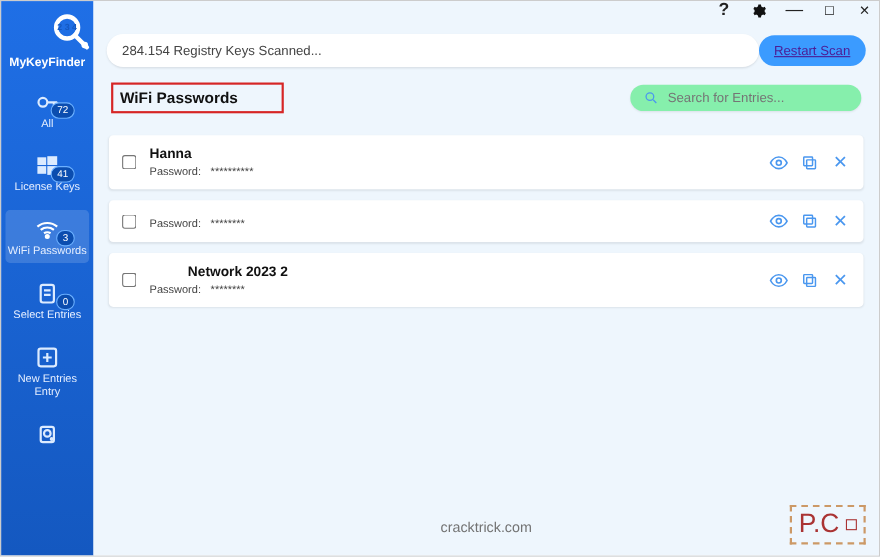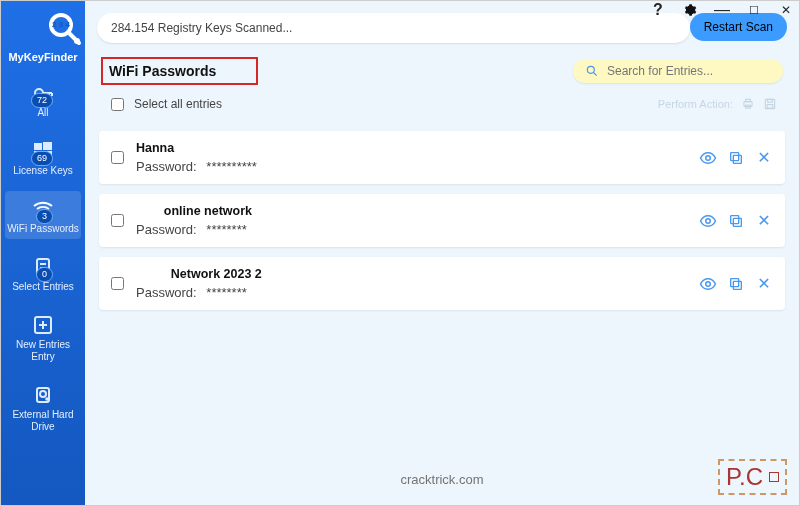--- a/index.html
+++ b/index.html
@@ -8,46 +8,46 @@
 
   
   .sidebar { width: 84px; height: 100%; background: linear-gradient(#1f6fe6, #1458c0); color: #fff; display: flex; flex-direction: column; align-items: center; padding-top: 4px; }
   .logo-box { width: 100%; text-align: center; padding: 4px 0 8px; }
   .logo-icon { width: 100%; display: flex; justify-content: flex-end; }
   .app-name { font-size: 11px; font-weight: 600; margin-top: 2px; color: #fff; }
   .nav-item { width: 76px; margin: 4px auto 6px; text-align: center; color: #e6efff; font-size: 10px; position: relative; cursor: pointer; border-radius: 4px; padding: 4px 2px 4px; }
   .nav-item.active { background: rgba(255,255,255,0.15); }
   .nav-item .icon { height: 28px; display: flex; align-items: center; justify-content: center; }
   .nav-item .label { line-height: 12px; }
-  .badge { position: absolute; top: 18px; right: 28px; background: #0b4daf; border: 1px solid #6bb0ff; color: #fff; font-size: 9px; border-radius: 8px; padding: 0 5px; line-height: 13px; }
+  .badge { position: absolute; top: 18px; right: 13px; background: #0b4daf; border: 1px solid #6bb0ff; color: #fff; font-size: 9px; border-radius: 8px; padding: 0 5px; line-height: 13px; }
 
   
   .main { flex: 1; background: #eef6fd; display: flex; flex-direction: column; position: relative; }
   .top-buttons { position: absolute; top: 2px; right: 6px; display: flex; gap: 18px; align-items: center; z-index: 2; }
   .winbtn, .hdrbtn { width: 14px; height: 14px; display: flex; align-items: center; justify-content: center; color: #222; cursor: pointer; }
 
-  .scanbar { margin: 12px 12px 10px; display: flex; align-items: flex-start; }
+  .scanbar { margin: 30px 12px 10px; display: flex; align-items: center; }
   .scan-pill { flex: 1; background: #fff; border-radius: 20px; padding: 8px 14px; font-size: 12px; color: #444; box-shadow: 0 1px 2px rgba(0,0,0,0.1); }
-  .restart-btn { background: #3b9bff; color: #000000; font-size: 12px; border: none; border-radius: 16px; padding: 7px 14px; cursor: pointer; }
+  .restart-btn { background: #3b9bff; color: #4c1d95; font-size: 12px; border: none; border-radius: 16px; padding: 7px 14px; cursor: pointer; text-decoration: underline; }
 
   .head-row { display: flex; align-items: center; padding: 4px 16px 8px 16px; }
   .title-wrap { border: 2px solid #d62626; padding: 4px 40px 4px 6px; }
   .section-title { font-size: 14px; font-weight: 700; color: #111; }
-  .search { margin-left: auto; background: #fef9c3; border-radius: 18px; padding: 5px 12px; width: 210px; display: flex; align-items: center; gap: 8px; box-shadow: 0 1px 2px rgba(0,0,0,0.08); }
+  .search { margin-left: auto; background: #86efac; border-radius: 18px; padding: 5px 12px; width: 210px; display: flex; align-items: center; gap: 8px; box-shadow: 0 1px 2px rgba(0,0,0,0.08); }
   .search input { border: none; outline: none; font-size: 12px; color: #666; flex: 1; background: transparent; }
 
   .selectall-row { display: flex; align-items: center; padding: 4px 22px 8px 26px; font-size: 12px; color: #444; }
   .selectall-row .actions-label { margin-left: auto; color: #c6d5e4; font-size: 11px; display: flex; align-items: center; gap: 8px;}
 
   .entries { padding: 12px 14px; }
   .entry { background: #fff; border-radius: 4px; box-shadow: 0 1px 2px rgba(0,0,0,0.08); margin-bottom: 10px; display: flex; align-items: center; padding: 10px 12px; }
   .entry .chk { margin-right: 12px; }
   .entry .names { flex: 1; }
   .entry .entry-name { font-size: 12.5px; font-weight: 700; color: #111; }
-  .entry .pwd-row { font-size: 13px; color: #444; margin-top: 4px; }
+  .entry .pwd-row { font-size: 10px; color: #444; margin-top: 4px; }
   .entry .pwd-label { margin-right: 6px; }
   .entry-icons { display: flex; gap: 10px; color: #4a97ef; }
   .entry-icons .ic { width: 18px; height: 18px; display: flex; align-items: center; justify-content: center; cursor: pointer; }
   input[type=checkbox]{ width:13px; height:13px; }
 
   .wm { position: absolute; bottom: 18px; left: 50%; transform: translateX(-50%); font-size: 13px; color: #737373; z-index: 5;}
   .corner-mark { position: absolute; right: 12px; bottom: 10px; border: 2px dashed #c96; padding: 2px 6px; font-family: Georgia, serif; color: #a33; font-size: 24px; display: flex; align-items: center; gap: 6px;}
   .corner-mark .sq{ width:10px; height:10px; border:1px solid #a33; display:inline-block;}
 </style>
 </head>
@@ -84,21 +84,21 @@
 
     <div class="nav-item">
       <div class="icon">
         <svg width="22" height="22" viewBox="0 0 22 22" fill="#dcebff">
             <rect x="2" y="3" width="8" height="7"></rect>
             <rect x="11" y="2" width="9" height="8"></rect>
             <rect x="2" y="11" width="8" height="7"></rect>
             <rect x="11" y="11" width="9" height="8"></rect>
           </svg>
       </div>
-      <div class="badge">69</div>
+      <div class="badge">41</div>
       <div class="label">License Keys</div>
     </div>
 
     <div class="nav-item active">
       <div class="icon">
         <svg width="24" height="24" viewBox="0 0 24 24" fill="none" stroke="#fff" stroke-width="2">
             <path d="M3 9 a14 14 0 0 1 18 0"></path>
             <path d="M6 12 a10 10 0 0 1 12 0"></path>
             <path d="M9 15 a6 6 0 0 1 6 0"></path>
             <circle cx="12" cy="18" r="1.3" fill="#fff"></circle>
@@ -132,21 +132,20 @@
     </div>
 
     <div class="nav-item">
       <div class="icon">
         <svg width="22" height="22" viewBox="0 0 22 22" fill="none" stroke="#dcebff" stroke-width="2">
             <rect x="5" y="4" width="12" height="14" rx="2"></rect>
             <circle cx="11" cy="10" r="3"></circle>
             <circle cx="15" cy="15" r="0.8" fill="#dcebff"></circle>
           </svg>
       </div>
-      <div class="label">External Hard Drive</div>
     </div>
   </div>
 
   <div class="main">
     <div class="top-buttons">
       <span class="hdrbtn" style="font-weight:700;">?</span>
       <span class="hdrbtn">
         <svg width="16" height="16" viewBox="0 0 24 24" fill="#111">
             <path d="M12 8a4 4 0 100 8 4 4 0 000-8zm9 4a7 7 0 00-.2-1.6l2-1.6-2-3.4-2.4 1a7 7 0 00-2.8-1.6L15 2h-4l-.6 2.8a7 7 0 00-2.8 1.6l-2.4-1-2 3.4 2 1.6A7 7 0 005 12a7 7 0 00.2 1.6l-2 1.6 2 3.4 2.4-1a7 7 0 002.8 1.6L11 22h4l.6-2.8a7 7 0 002.8-1.6l2.4 1 2-3.4-2-1.6c.1-.5.2-1 .2-1.6z"></path>
           </svg>
@@ -167,37 +166,20 @@
       </div>
       <div class="search">
         <svg width="14" height="14" viewBox="0 0 24 24" fill="none" stroke="#4a97ef" stroke-width="2">
             <circle cx="10" cy="10" r="6"></circle>
             <line x1="15" y1="15" x2="20" y2="20"></line>
           </svg>
         <input type="text" placeholder="Search for Entries..." style="">
       </div>
     </div>
 
-    <div class="selectall-row">
-      <input type="checkbox" class="chk" style="">
-      <span style="margin-left:10px;">Select all entries</span>
-      <span class="actions-label">
-        <span>Perform Action:</span>
-        <svg width="14" height="14" viewBox="0 0 24 24" fill="none" stroke="#c6d5e4" stroke-width="2">
-            <rect x="5" y="8" width="14" height="8" rx="1"></rect>
-            <rect x="8" y="4" width="8" height="4"></rect>
-            <rect x="8" y="14" width="8" height="5"></rect>
-          </svg>
-        <svg width="14" height="14" viewBox="0 0 24 24" fill="none" stroke="#c6d5e4" stroke-width="2">
-            <rect x="4" y="4" width="16" height="16" rx="1"></rect>
-            <rect x="8" y="4" width="8" height="5"></rect>
-            <rect x="7" y="13" width="10" height="6"></rect>
-          </svg>
-      </span>
-    </div>
 
     <div class="entries">
       <div class="entry">
         <input type="checkbox" class="chk" style="">
         <div class="names">
           <div class="entry-name">Hanna</div>
           <div class="pwd-row">
             <span class="pwd-label">Password:</span>
             <span>**********</span>
           </div>
@@ -215,21 +197,20 @@
                 <rect x="4" y="4" width="12" height="12" rx="1"></rect>
               </svg>
             </span>
           <span class="ic" style="color:#4a97ef;font-size:16px;">✕</span>
         </div>
       </div>
 
       <div class="entry">
         <input type="checkbox" class="chk" style="">
         <div class="names">
-          <div class="entry-name"><span style="visibility:hidden;">xxxx</span><span>online network</span></div>
           <div class="pwd-row">
             <span class="pwd-label">Password:</span>
             <span>********</span>
           </div>
         </div>
         <div class="entry-icons">
           <span class="ic">
               <svg width="18" height="18" viewBox="0 0 24 24" fill="none" stroke="#4a97ef" stroke-width="2">
                 <path d="M2 12s3.5-7 10-7 10 7 10 7-3.5 7-10 7S2 12 2 12z"></path>
                 <circle cx="12" cy="12" r="3"></circle>

